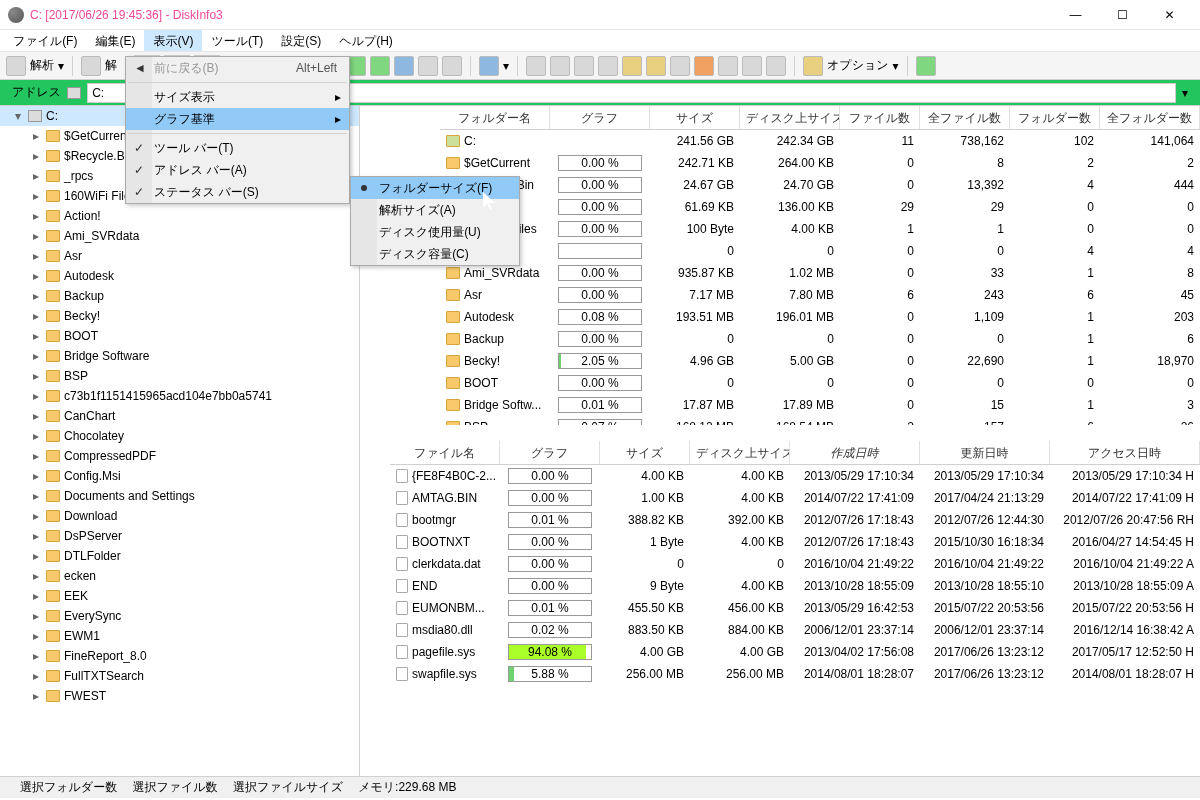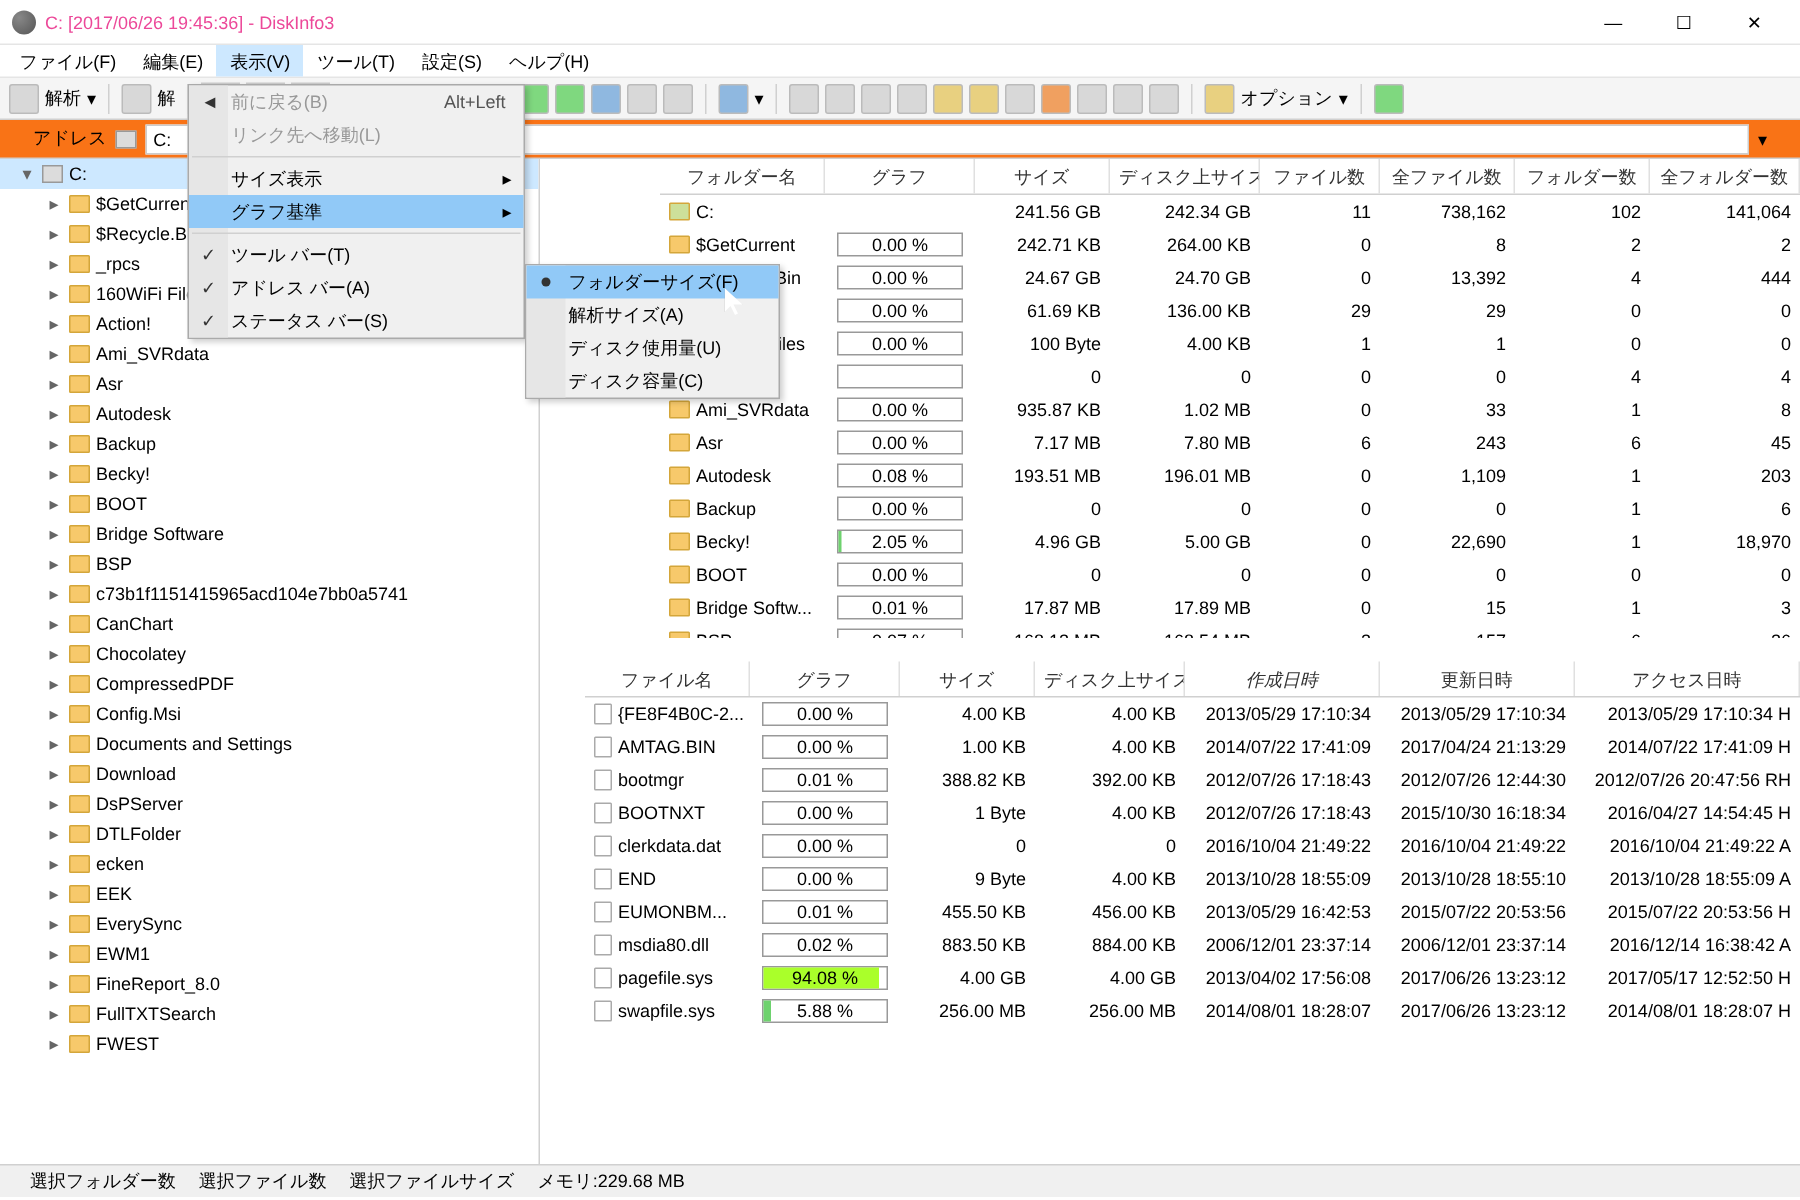--- a/index.html
+++ b/index.html
@@ -14,21 +14,21 @@
 .menubar .mi.open { background: #cde8ff; }
 .toolbar { height: 28px; background: #f5f5f5; border-bottom: 1px solid #d0d0d0; display: flex; align-items: center; padding: 0 6px; gap: 4px; }
 .tbtn { width: 20px; height: 20px; background: #d8d8d8; border: 1px solid #bbb; border-radius: 2px; }
 .tsep { width: 1px; height: 20px; background: #d0d0d0; margin: 0 4px; }
 .tbtn.green { background: #7fd87f; }
 .tbtn.blue { background: #8fb8e0; }
 .tbtn.red { background: #e08f8f; }
 .tbtn.yellow { background: #e8d080; }
 .tbtn.orange { background: #f0a060; }
 .navbtn { width: 26px; height: 22px; background: #f9f9f9; border:1px solid #ccc; display:flex;align-items:center;justify-content:center; }
-.addrbar { height: 26px; background: #f97316; display: flex; align-items: center; padding: 0 22px; gap: 6px; border-bottom: 1px solid #d0d0d0; }
+.addrbar { height: 26px; background: #22c55e; display: flex; align-items: center; padding: 0 12px; gap: 6px; border-bottom: 1px solid #d0d0d0; }
 .addrbar input { flex: 1; border: 1px solid #ccc; height: 20px; padding: 0 4px; }
 .content { display: flex; height: 670px; }
 .treepane { width: 360px; border-right: 1px solid #d0d0d0; overflow: auto; }
 .treerow { display: flex; align-items: center; height: 20px; padding-left: 12px; gap: 4px; }
 .treerow.root { background: #cde8ff; }
 .treerow .tw { width: 12px; color: #666; text-align: center; }
 .fld { width: 14px; height: 12px; background: #f7c96b; border: 1px solid #d4a63a; border-radius: 1px; }
 .drv { width: 14px; height: 12px; background: #dcdcdc; border: 1px solid #999; }
 .rightpane { flex: 1; display: flex; flex-direction: column; overflow: hidden; align-items: flex-end; }
 .gridhdr { display: flex; height: 24px; background: #fff; border-bottom: 1px solid #d0d0d0; }
@@ -750,23 +750,20 @@
   </span>
 </div>
 
 <div class="dd" style="left:125px; top:56px; width:225px;">
   <div class="iconcol"></div>
   <div class="ditem dis">
     <span class="chk">◄</span>
       <span>前に戻る(B)</span>
       <span class="sc">Alt+Left</span>
     </div>
-  <div class="ditem dis">
-    <span>リンク先へ移動(L)</span>
-    </div>
   <div class="ditem sep"></div>
   <div class="ditem">
     <span>サイズ表示</span>
       <span class="arr">▸</span>
     </div>
   <div class="ditem hl">
     <span>グラフ基準</span>
       <span class="arr">▸</span>
     </div>
   <div class="ditem sep"></div>

